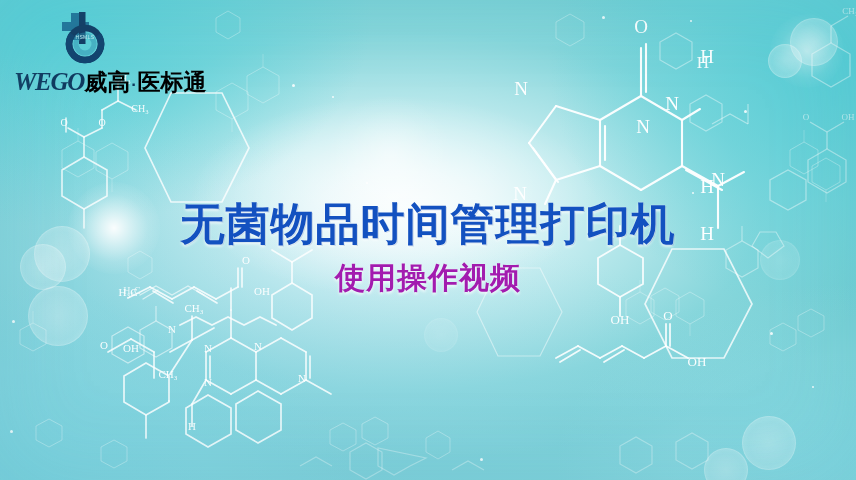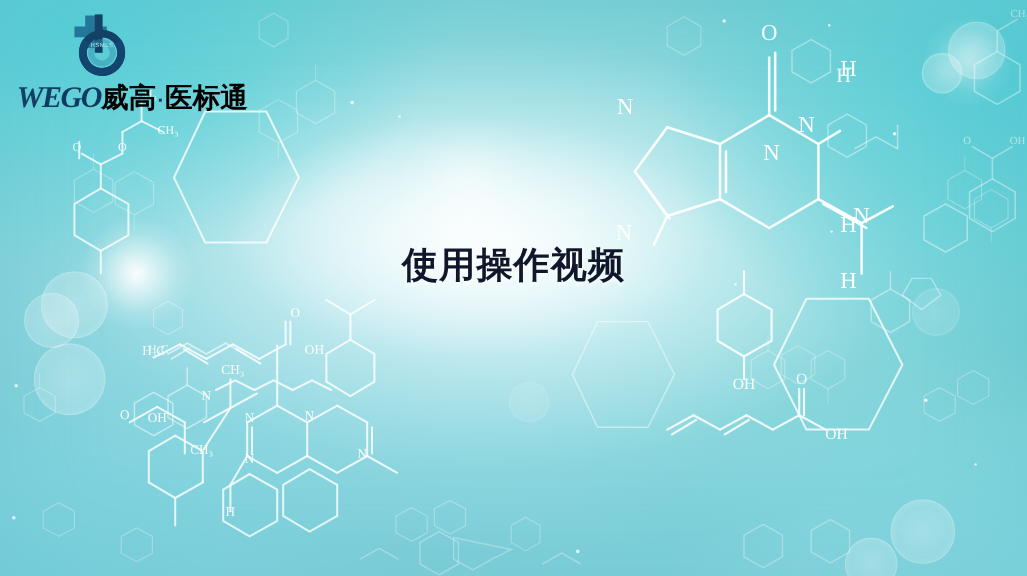--- a/index.html
+++ b/index.html
@@ -142,21 +142,21 @@
       1px 1px 0 rgba(12,58,140,.25);
     white-space:nowrap;
   }
   #sub-title{
     margin-top:6px;
     font-family:"DejaVu Sans", sans-serif;
     font-weight:bold;
     font-size:30px;
     line-height:40px;
     letter-spacing:1px;
-    color:#0f172a;
+    color:#a21caf;
     text-shadow:
       0 0 1px rgba(255,255,255,.85),
       0 2px 3px rgba(255,255,255,.75);
     white-space:nowrap;
   }
 
   
   #vignette{
     position:absolute; inset:0;
     pointer-events:none;
@@ -514,17 +514,18 @@
 
         <text x="27" y="29" font-family="'Liberation Sans', sans-serif" font-size="5" fill="#bfeef2" text-anchor="middle" letter-spacing="0.4">HSMLS</text>
       </svg>
     </div>
     <div id="logo-wordmark">
       <span class="wm-latin">WEGO</span><span class="wm-cjk">威高</span><span class="wm-dot">·</span><span class="wm-cjk">医标通</span>
     </div>
   </div>
 
   <div id="title-block">
+    <div id="main-title">无菌物品时间管理打印机</div>
     <div id="sub-title">使用操作视频</div>
   </div>
 
   <div id="vignette"></div>
 </div>
 
 </body></html>

